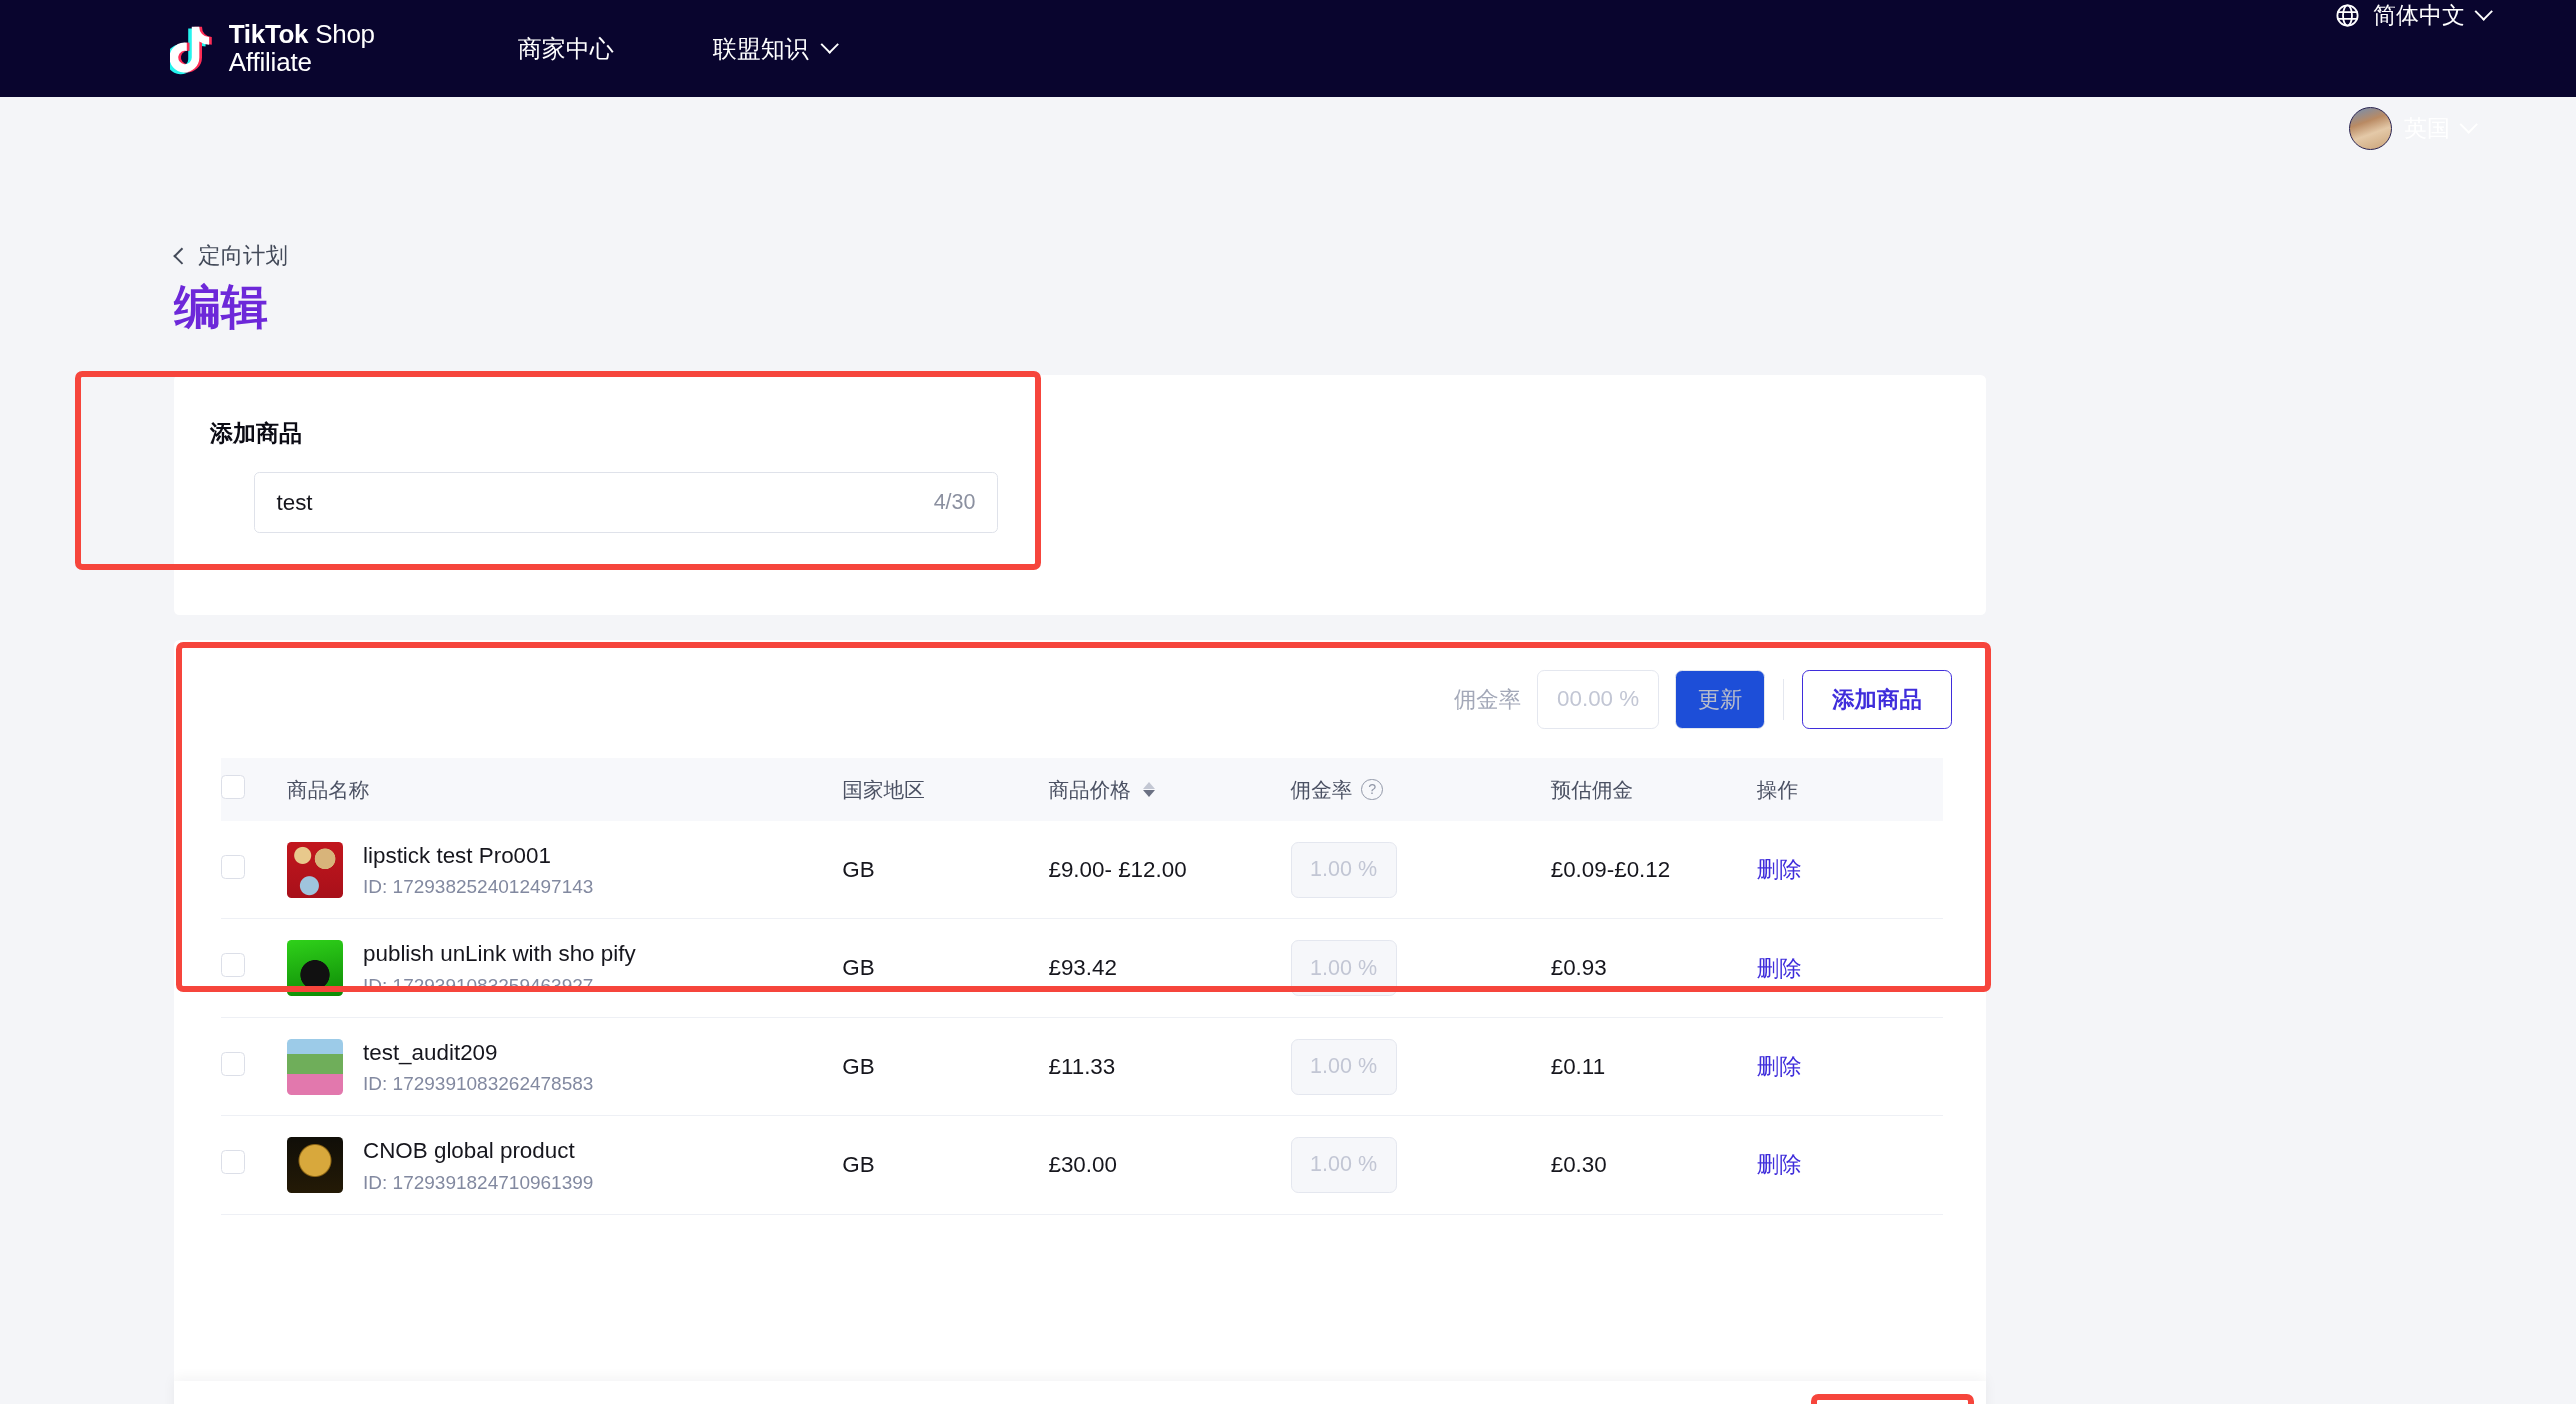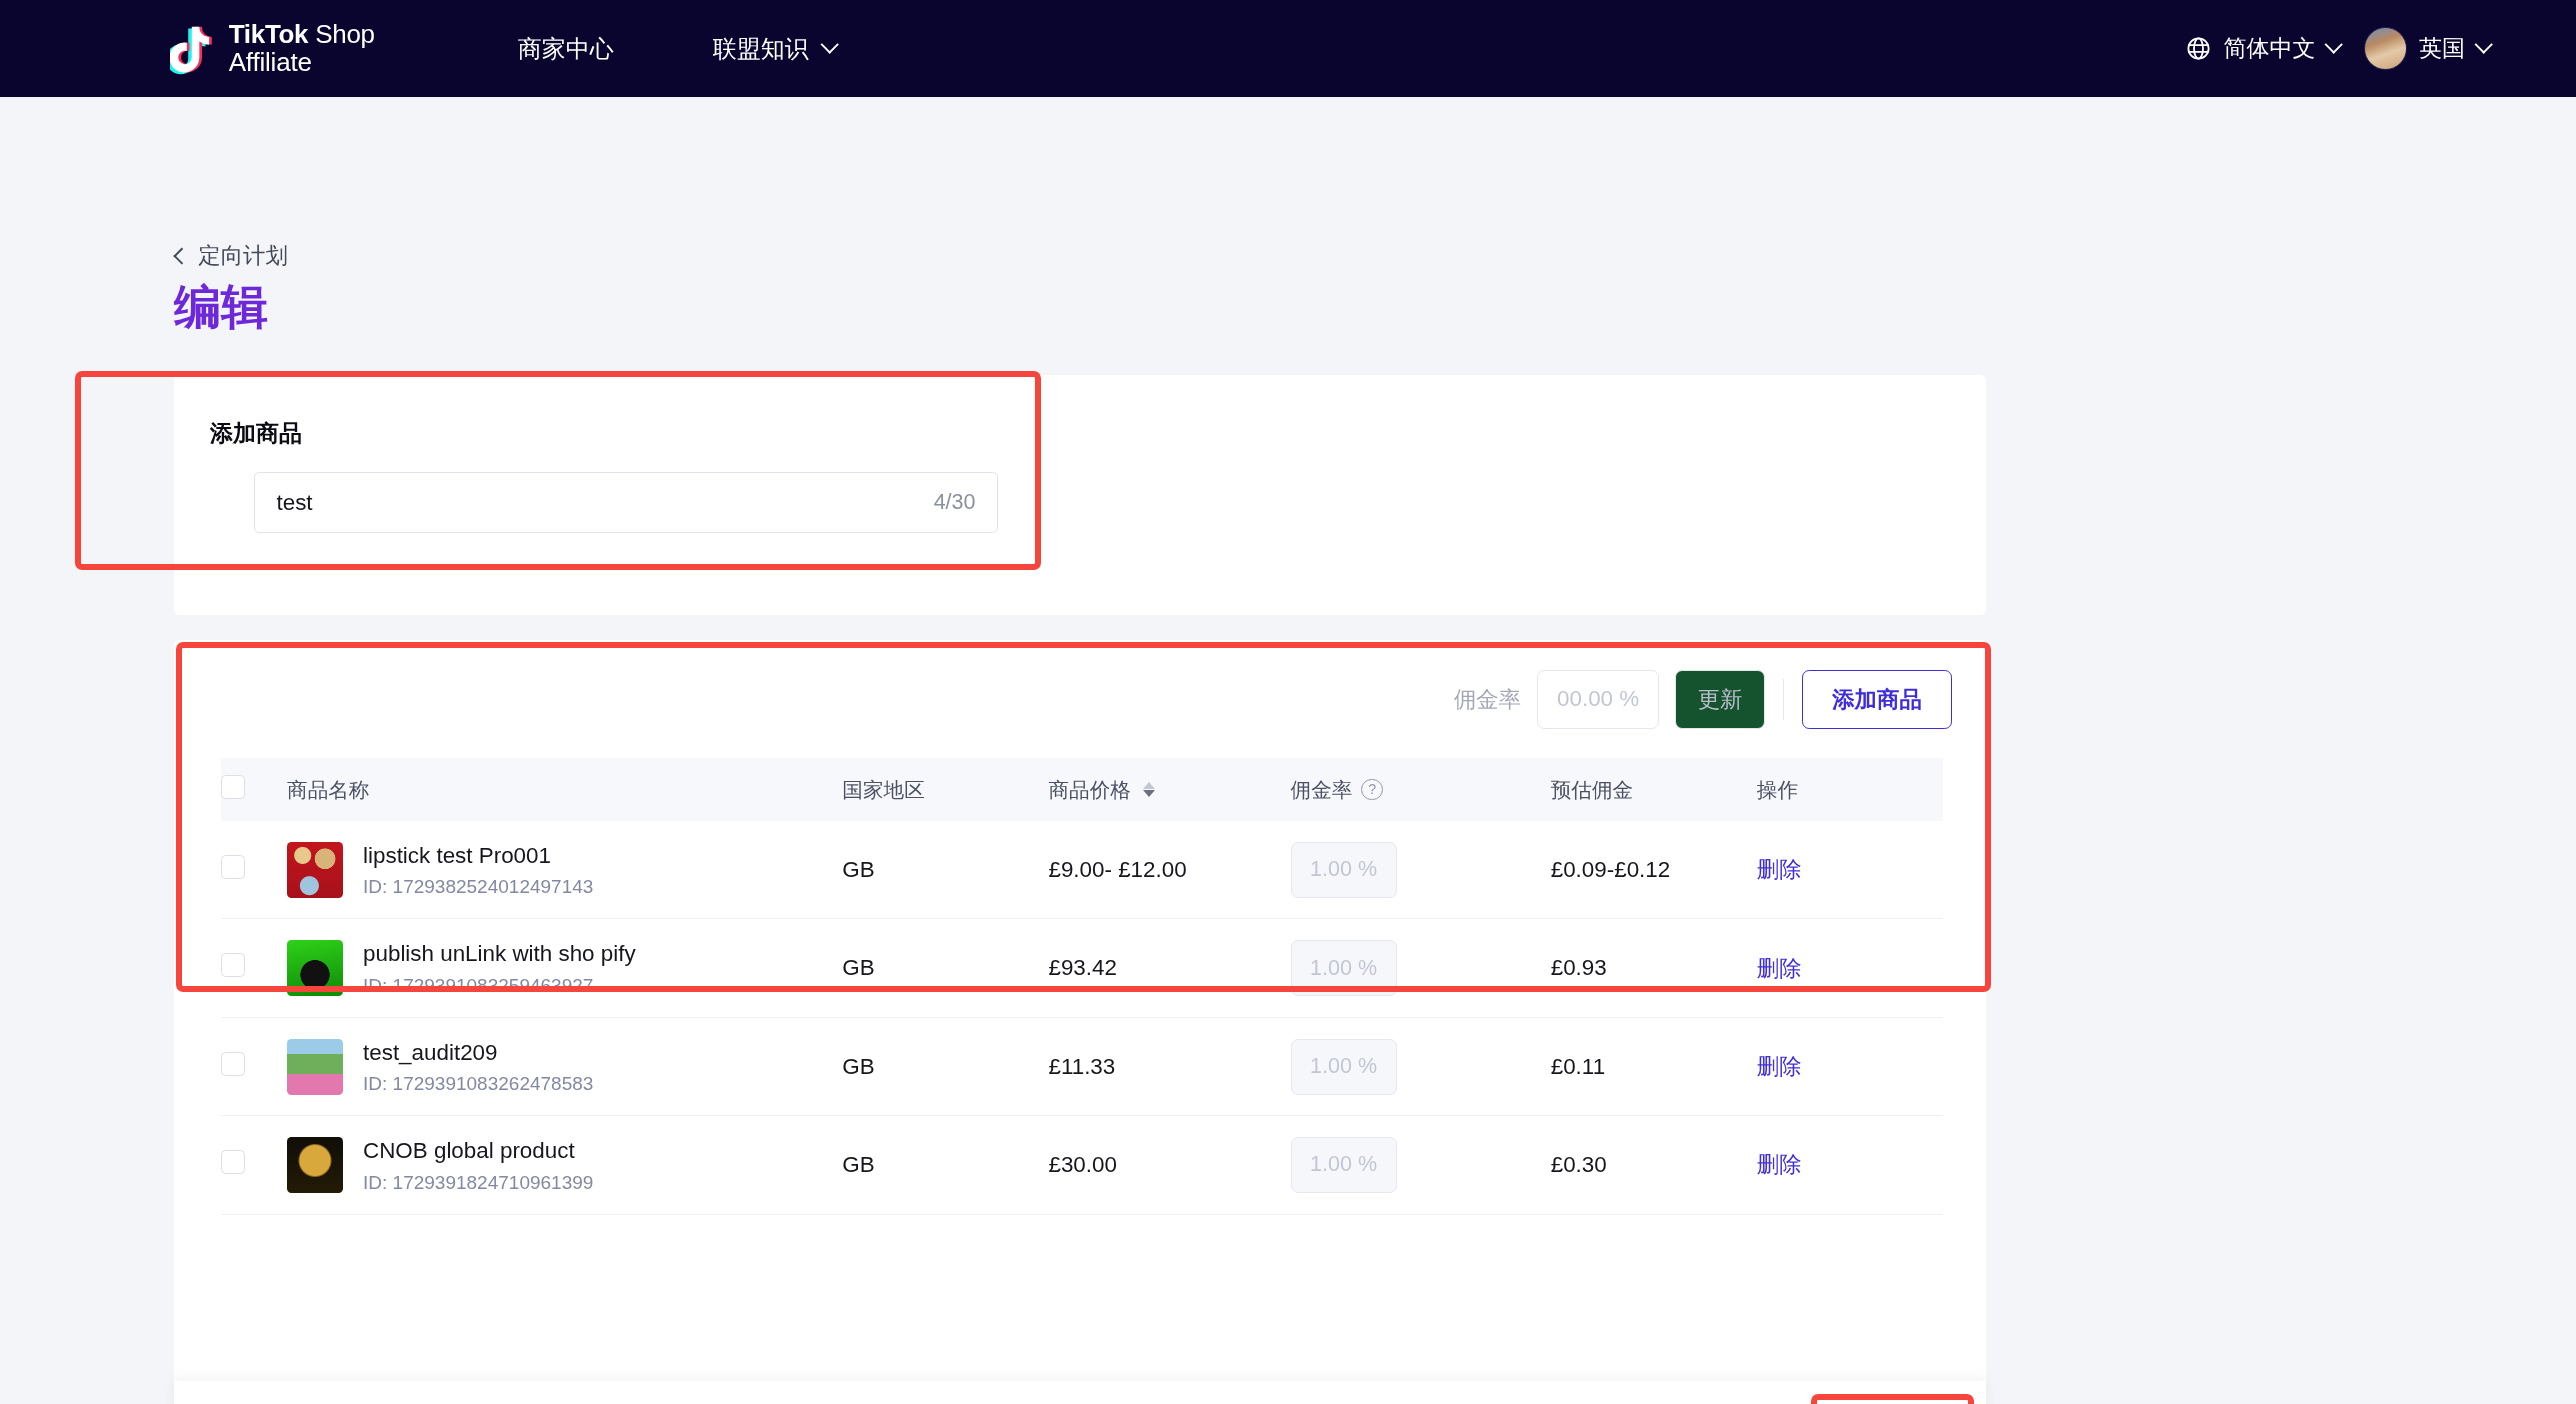--- a/index.html
+++ b/index.html
@@ -31,21 +31,21 @@
   .nav-item {
     color: #fff; font-size: 24px; font-weight: 400;
     display: flex; align-items: center; gap: 14.3px; cursor: pointer;
   }
   .chev { display: inline-block; width: 13.4px; height: 13.4px;
     border-right: 2.7px solid currentColor; border-bottom: 2.7px solid currentColor;
     transform: rotate(45deg) translate(-2.7px,-2.7px); }
 
   .nav-right {
     position: absolute; right: 86px; top: 0; height: 97px;
-    display: flex; align-items: center; gap: 24px;
+    display: flex; align-items: center; gap: 76px; flex-direction: column;
   }
   .lang, .region {
     display: flex; align-items: center; gap: 11.6px;
     color: #fff; font-size: 23px; cursor: pointer;
   }
   .globe { width: 27px; height: 27px; }
   .avatar {
     width: 43px; height: 43px; border-radius: 50%;
     background: linear-gradient(160deg,#6e8fb8 0%,#b98a63 35%,#e4c9a8 60%,#c9a277 100%);
     border: 0.9px solid #2a2350; flex: 0 0 auto;
@@ -102,21 +102,21 @@
   .cr-label { font-size: 22.4px; color: #a3a8b8; margin-right: 16px; }
   .cr-input {
     width: 122px; height: 59px; border: 0.9px solid #e4e7ef; border-radius: 7.2px;
     display: flex; align-items: center; justify-content: center;
     font-size: 22.4px; color: #c2c6d4; background: #fff;
   }
   .btn-update {
     margin-left: 16px; width: 90px; height: 59px;
     border: 0.9px solid #e4e7ef; border-radius: 7.2px;
     display: flex; align-items: center; justify-content: center;
-    font-size: 22.4px; color: #b9bdca; background: #14532d;
+    font-size: 22.4px; color: #b9bdca; background: #1d4ed8;
   }
   .vdiv { width: 0.9px; height: 41px; background: #e4e7ef; margin: 0 18px; }
   .btn-add {
     width: 150px; height: 59px; border: 1.8px solid #3f2ddb; border-radius: 7.2px;
     display: flex; align-items: center; justify-content: center;
     font-size: 22.4px; font-weight: 700; color: #3f2ddb; background: #fff;
   }
 
   table.ptable { width: 1722px; margin-left: 47px; border-collapse: collapse; table-layout: fixed; }
   table.ptable thead th {

